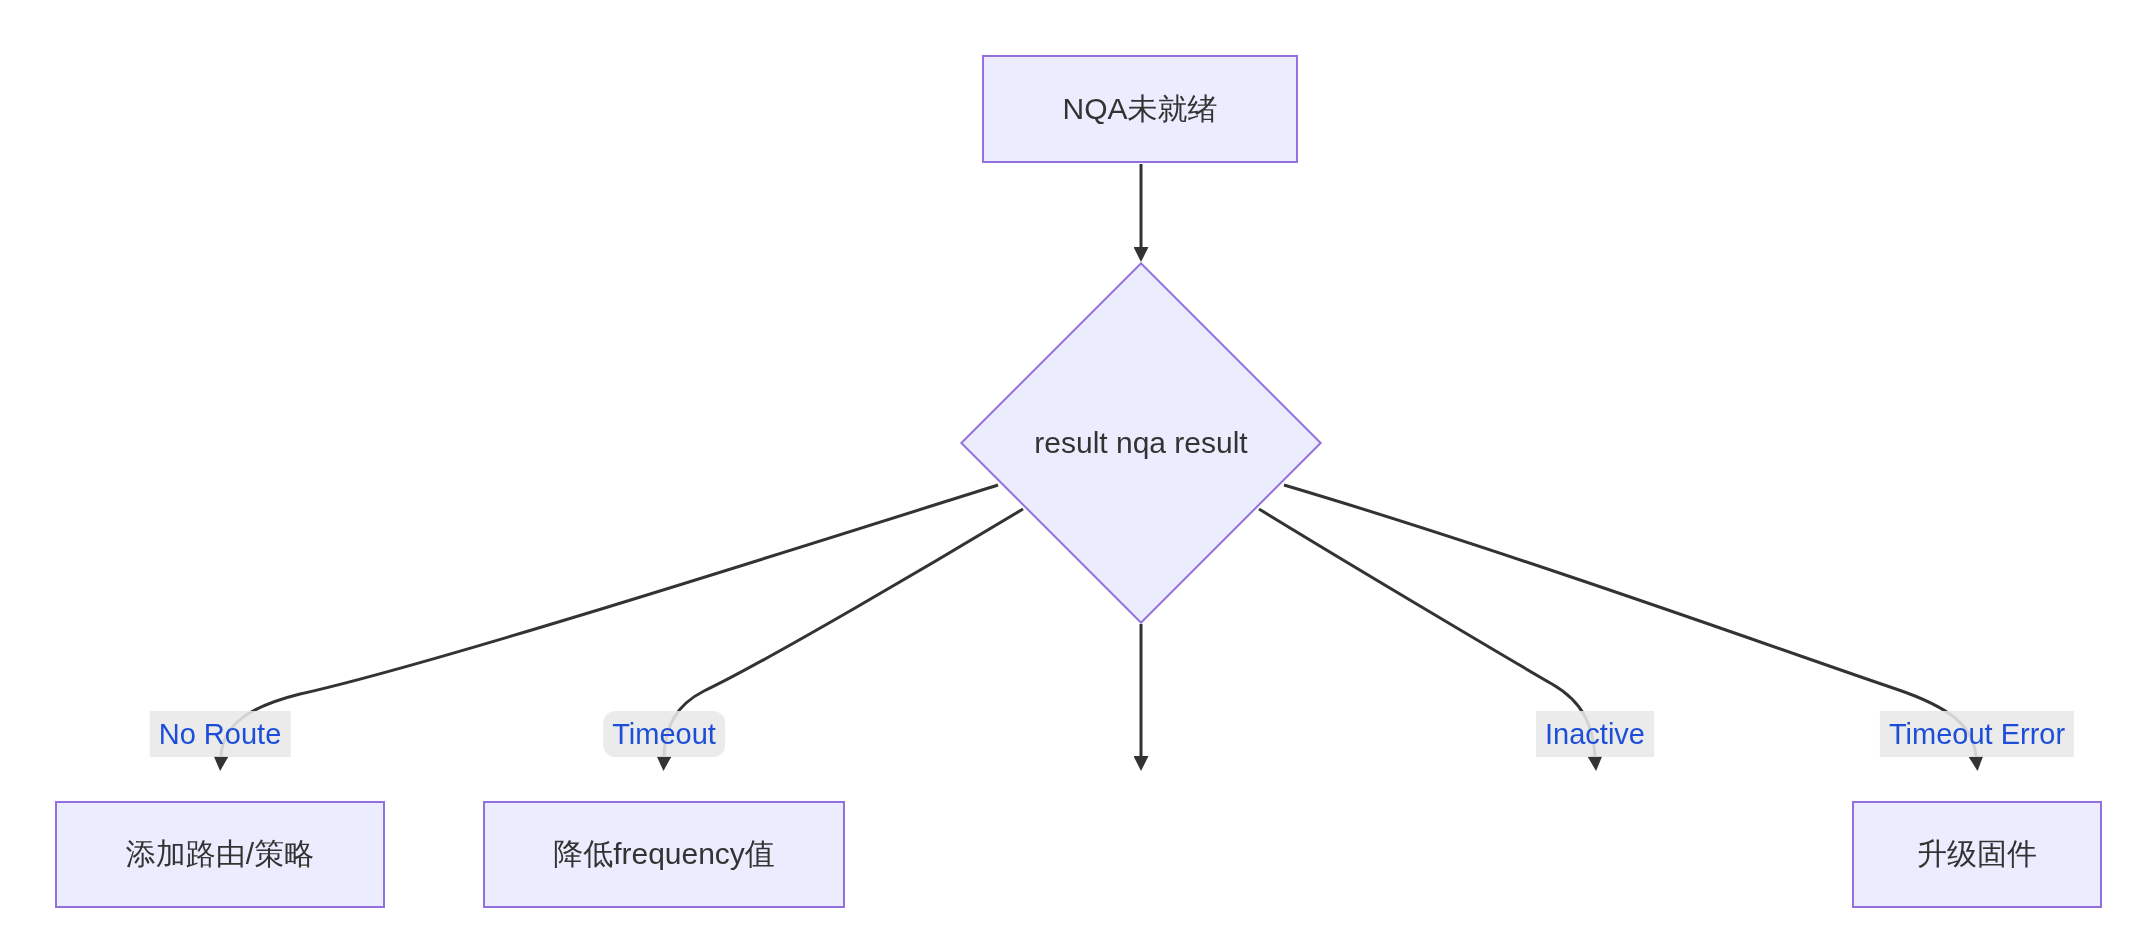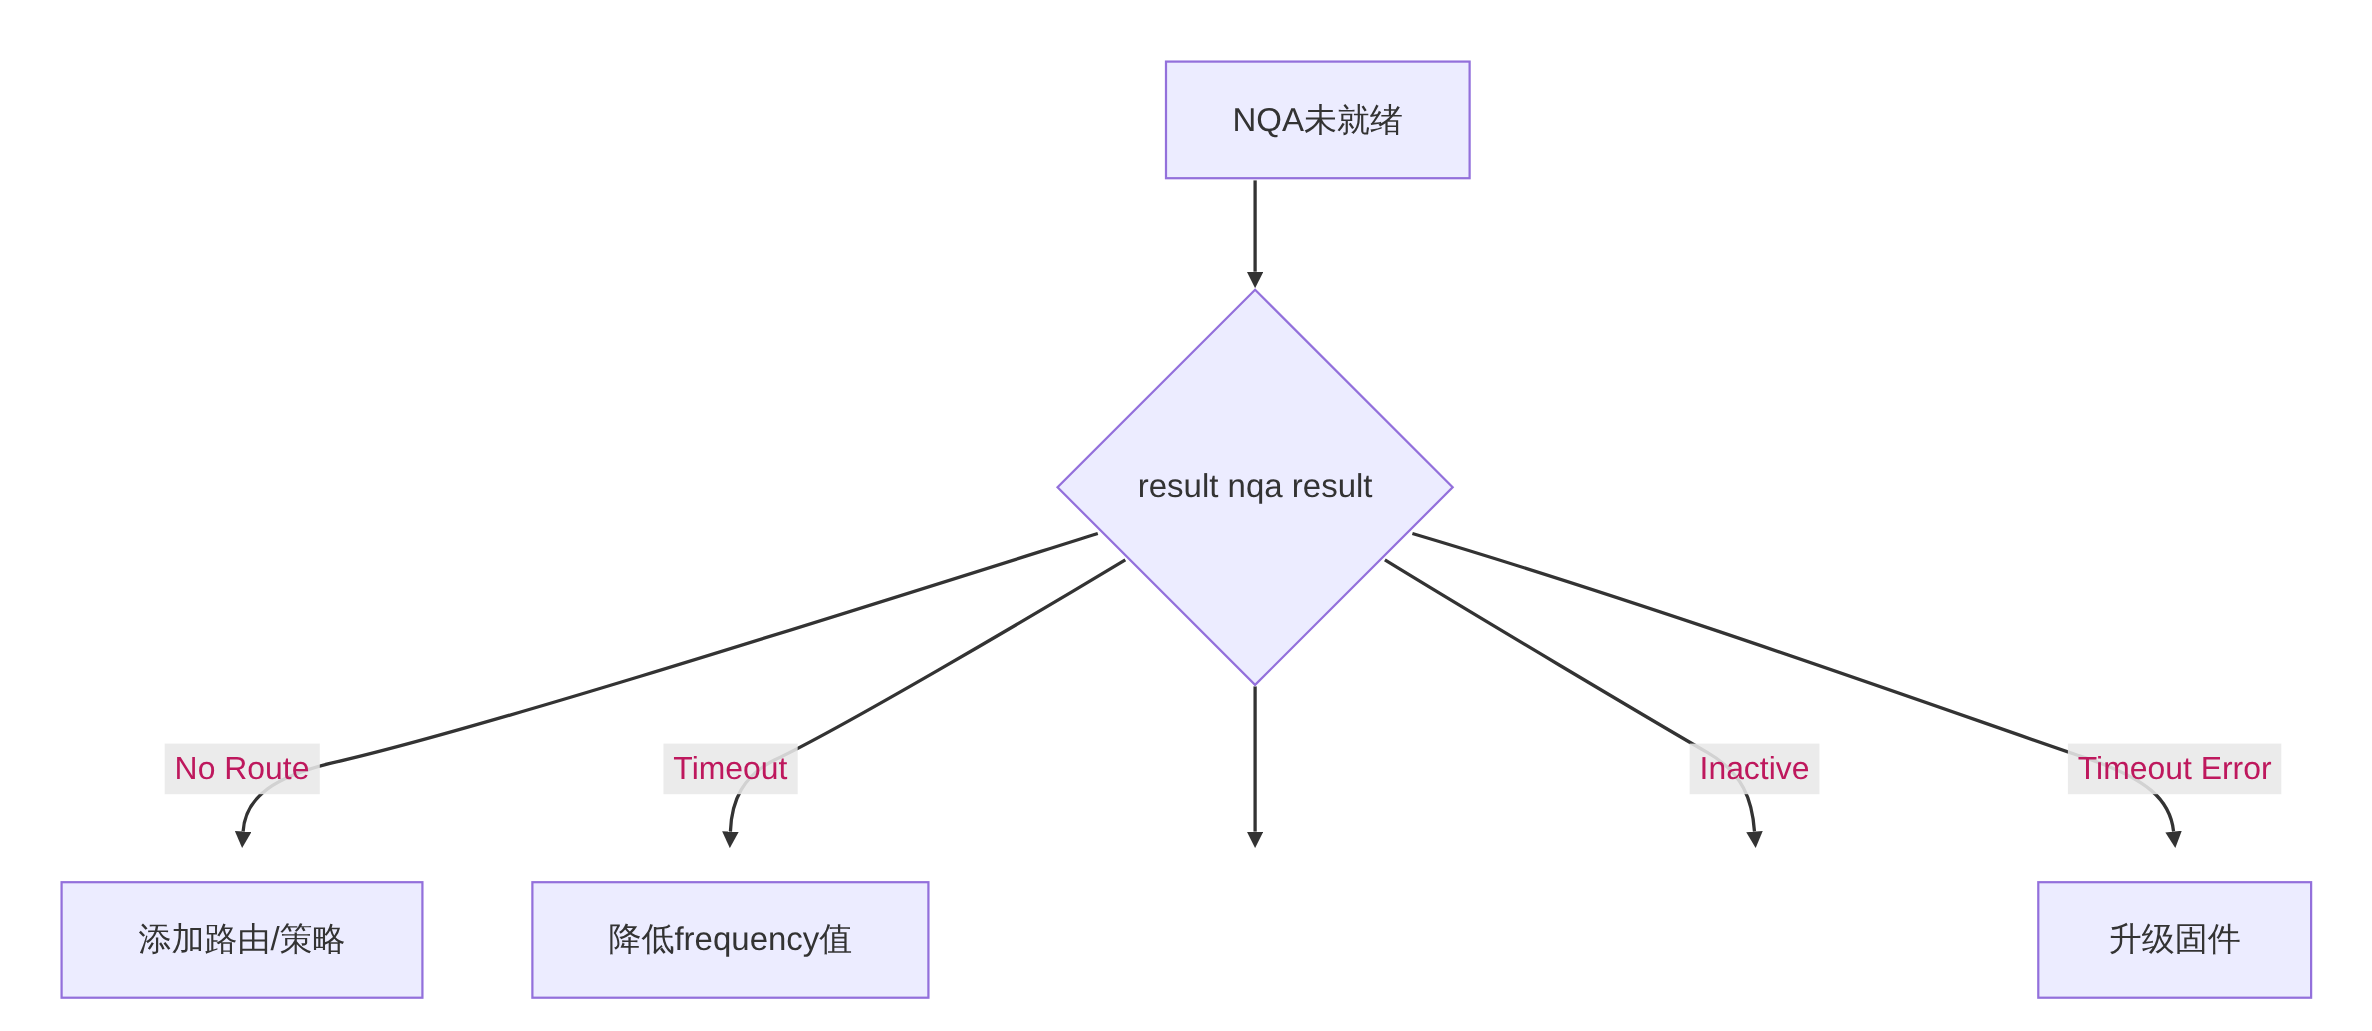--- a/index.html
+++ b/index.html
@@ -29,22 +29,22 @@
     border: 2.5px solid #9370DB;
     display: flex;
     align-items: center;
     justify-content: center;
     color: #333333;
     font-size: 30px;
     z-index: 3;
     text-align: center;
   }
   .node-top {
-    left: 1059px; top: 55px;
-    width: 278px; height: 108px;
+    left: 982px; top: 55px;
+    width: 316px; height: 108px;
   }
   .diamond-shape {
     position: absolute;
     left: 1013px; top: 315px;
     width: 256px; height: 256px;
     box-sizing: border-box;
     background: #ECECFF;
     border: 2.5px solid #9370DB;
     transform: rotate(45deg);
     z-index: 2;
@@ -65,35 +65,35 @@
     height: 107px;
     margin-top: 28px;
   }
   .box-1 { left: 55px;   width: 330px; }
   .box-2 { left: 483px;  width: 362px; text-align: right; }
   .box-3 { left: 943px;  width: 395px; }
   .box-4 { left: 1437px; width: 316px; }
   .box-5 { left: 1852px; width: 250px; }
   .edge-label {
     position: absolute;
-    top: 676px;
+    top: 711px;
     height: 46px;
     transform: translateX(-50%);
     background: rgba(232, 232, 232, 0.88);
-    color: #be185d;
+    color: #1d4ed8;
     font-size: 29px;
     display: flex;
     align-items: center;
     justify-content: center;
     padding: 0 9px;
     white-space: nowrap;
     z-index: 2;
   }
   .label-1 { left: 220px; }
-  .label-2 { left: 664px; }
+  .label-2 { left: 664px; border-radius: 12px; }
   .label-3 { left: 1140px; }
   .label-4 { left: 1595px; }
   .label-5 { left: 1977px; }
 </style>
 </head>
 <body>
 
 <div class="canvas">
 
   <svg class="edges-svg" viewBox="0 0 2156 937" xmlns="http://www.w3.org/2000/svg">

